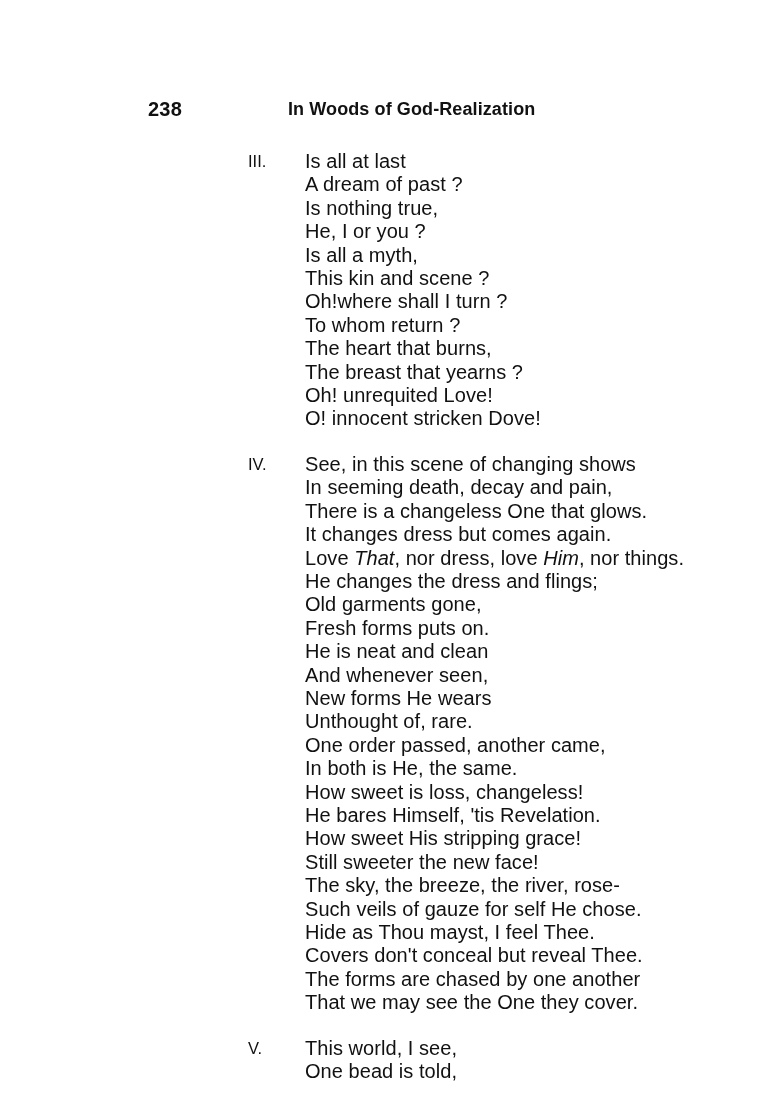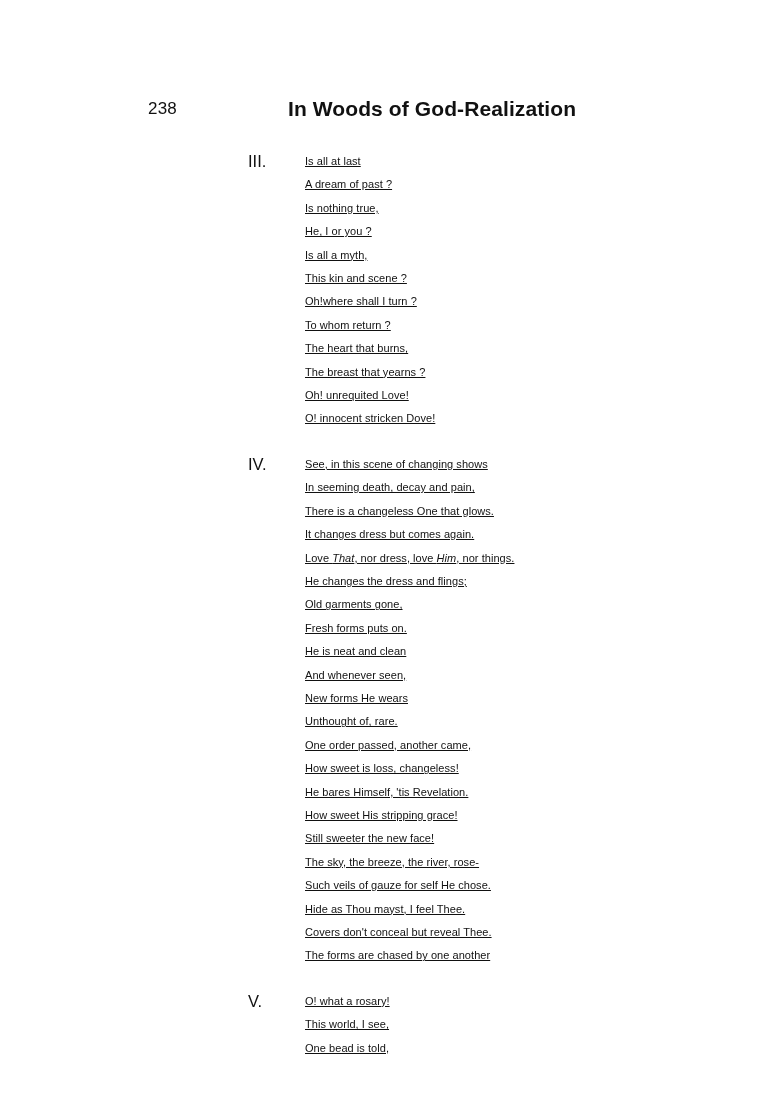--- a/index.html
+++ b/index.html
@@ -27,30 +27,30 @@
     position: absolute;
     top: 98px;
     left: 0;
     width: 780px;
     height: 26px;
   }
   .folio {
     position: absolute;
     left: 148px;
     top: 0;
-    font-size: 17px;
-    font-weight: 400;
+    font-size: 20px;
+    font-weight: 700;
     letter-spacing: 0.2px;
     line-height: 22px;
   }
   .running-title {
     position: absolute;
     left: 288px;
     top: 0;
-    font-size: 21px;
+    font-size: 18px;
     font-weight: 700;
     letter-spacing: 0.1px;
     line-height: 22px;
     white-space: nowrap;
   }
 
   
   .poem {
     position: absolute;
     top: 150px;
@@ -76,27 +76,26 @@
     text-align: left;
     white-space: nowrap;
   }
   .lines {
     margin: 0;
     padding: 0;
     list-style: none;
     padding-left: 305px;
   }
   .line {
-    font-size: 11px;
+    font-size: 20px;
     line-height: 23.4px;
     font-weight: 400;
     letter-spacing: 0.05px;
     white-space: pre;
     min-height: 23.4px;
-    text-decoration: underline;
   }
   .line em {
     font-style: italic;
   }
 </style>
 </head>
 <body>
 
 <div class="page">
 
@@ -132,34 +131,35 @@
           <div class="line">It changes dress but comes again.</div>
           <div class="line">Love <em>That</em>, nor dress, love <em>Him</em>, nor things.</div>
           <div class="line">He changes the dress and flings;</div>
           <div class="line">Old garments gone,</div>
           <div class="line">Fresh forms puts on.</div>
           <div class="line">He is neat and clean</div>
           <div class="line">And whenever seen,</div>
           <div class="line">New forms He wears</div>
           <div class="line">Unthought of, rare.</div>
           <div class="line">One order passed, another came,</div>
+          <div class="line">In both is He, the same.</div>
           <div class="line">How sweet is loss, changeless!</div>
           <div class="line">He bares Himself, 'tis Revelation.</div>
           <div class="line">How sweet His stripping grace!</div>
           <div class="line">Still sweeter the new face!</div>
           <div class="line">The sky, the breeze, the river, rose-</div>
           <div class="line">Such veils of gauze for self He chose.</div>
           <div class="line">Hide as Thou mayst, I feel Thee.</div>
           <div class="line">Covers don't conceal but reveal Thee.</div>
           <div class="line">The forms are chased by one another</div>
+          <div class="line">That we may see the One they cover.</div>
         </div>
       </div>
       <div class="stanza">
         <div class="stanza-number">V.</div>
         <div class="lines">
-          <div class="line">O! what a rosary!</div>
           <div class="line">This world, I see,</div>
           <div class="line">One bead is told,</div>
         </div>
       </div>
     </div>
 
 </div>
 
 </body></html>

